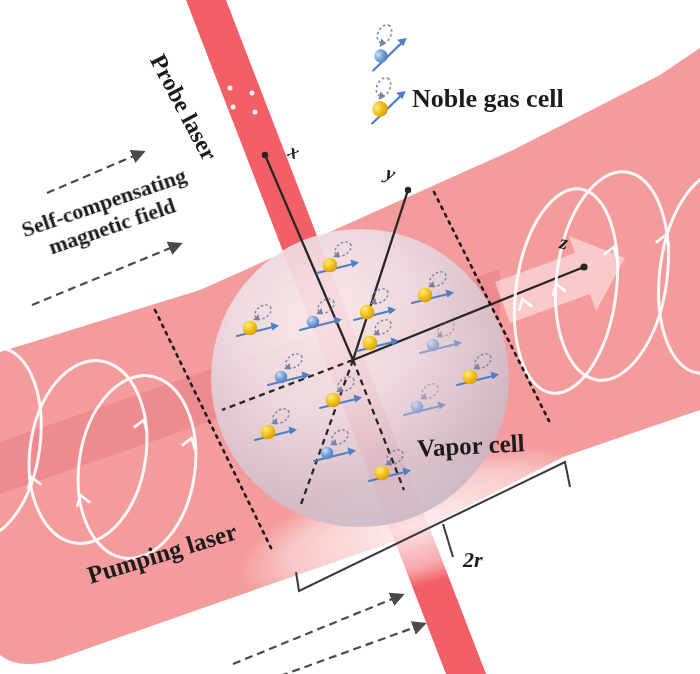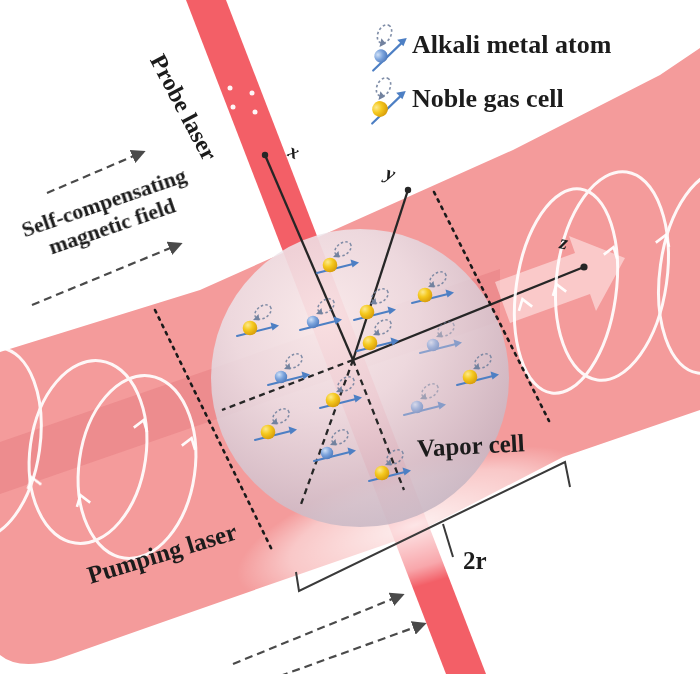--- a/index.html
+++ b/index.html
@@ -5,21 +5,21 @@
   html,body{margin:0;padding:0;background:#fff;}
   #stage{position:relative;width:700px;height:674px;background:#ffffff;overflow:hidden;
          font-family:"Liberation Serif","DejaVu Serif",serif;}
   #scene{position:absolute;left:0;top:0;}
   .lbl{position:absolute;font-weight:bold;color:#1c1c1c;white-space:nowrap;}
   #lbl-probe{left:168px;top:50px;font-size:24px;transform:rotate(62deg);transform-origin:0 0;}
   #lbl-field{left:0px;top:190px;width:216px;font-size:22px;line-height:1.12;text-align:center;
              transform:rotate(-19deg);}
   #lbl-pump{left:84px;top:563px;font-size:25px;transform:rotate(-17deg);transform-origin:0 0;}
   #lbl-vapor{left:417px;top:432px;font-size:25px;transform:rotate(-3deg);}
-  #lbl-2r{left:463px;top:547px;font-size:25px;}
+  #lbl-2r{left:463px;top:547px;font-size:22px;font-style:italic;}
   .axis{font-style:italic;font-size:20px;}
   #lbl-x{left:289px;top:140px;transform:rotate(24deg);}
   #lbl-y{left:386px;top:162px;transform:rotate(18deg);}
   #lbl-z{left:560px;top:231px;transform:rotate(12deg);}
   .legend-label{font-size:26px;}
   #lg1{left:412px;top:30px;}
   #lg2{left:412px;top:84px;}
 </style>
 </head>
 <body>
@@ -253,15 +253,14 @@
   <div class="lbl" id="lbl-pump">Pumping laser</div>
 
   <div class="lbl" id="lbl-vapor">Vapor cell</div>
 
   <div class="lbl" id="lbl-2r">2r</div>
 
   <div class="lbl axis" id="lbl-x">x</div>
   <div class="lbl axis" id="lbl-y">y</div>
   <div class="lbl axis" id="lbl-z">z</div>
 
-  <div class="lbl legend-label" id="lg1">Alkali metal atom</div>
   <div class="lbl legend-label" id="lg2">Noble gas cell</div>
 </div>
 
 </body></html>

